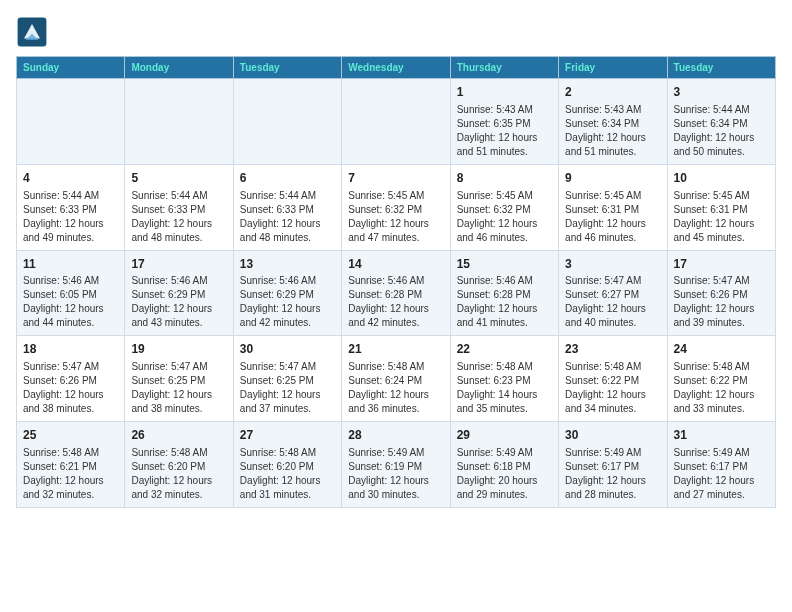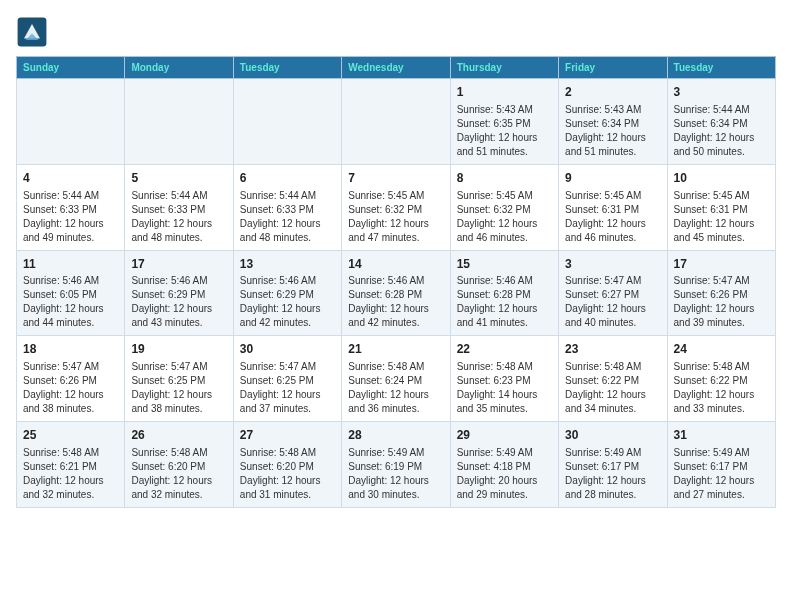--- a/index.html
+++ b/index.html
@@ -294,21 +294,21 @@
         </td>
         <td>
           <span class="day-number">28</span>
           <div class="day-info">Sunrise: 5:49 AM</div>
           <div class="day-info">Sunset: 6:19 PM</div>
           <div class="day-info">Daylight: 12 hours and 30 minutes.</div>
         </td>
         <td>
           <span class="day-number">29</span>
           <div class="day-info">Sunrise: 5:49 AM</div>
-          <div class="day-info">Sunset: 4:18 PM</div>
+          <div class="day-info">Sunset: 6:18 PM</div>
           <div class="day-info">Daylight: 20 hours and 29 minutes.</div>
         </td>
         <td>
           <span class="day-number">30</span>
           <div class="day-info">Sunrise: 5:49 AM</div>
           <div class="day-info">Sunset: 6:17 PM</div>
           <div class="day-info">Daylight: 12 hours and 28 minutes.</div>
         </td>
         <td>
           <span class="day-number">31</span>

